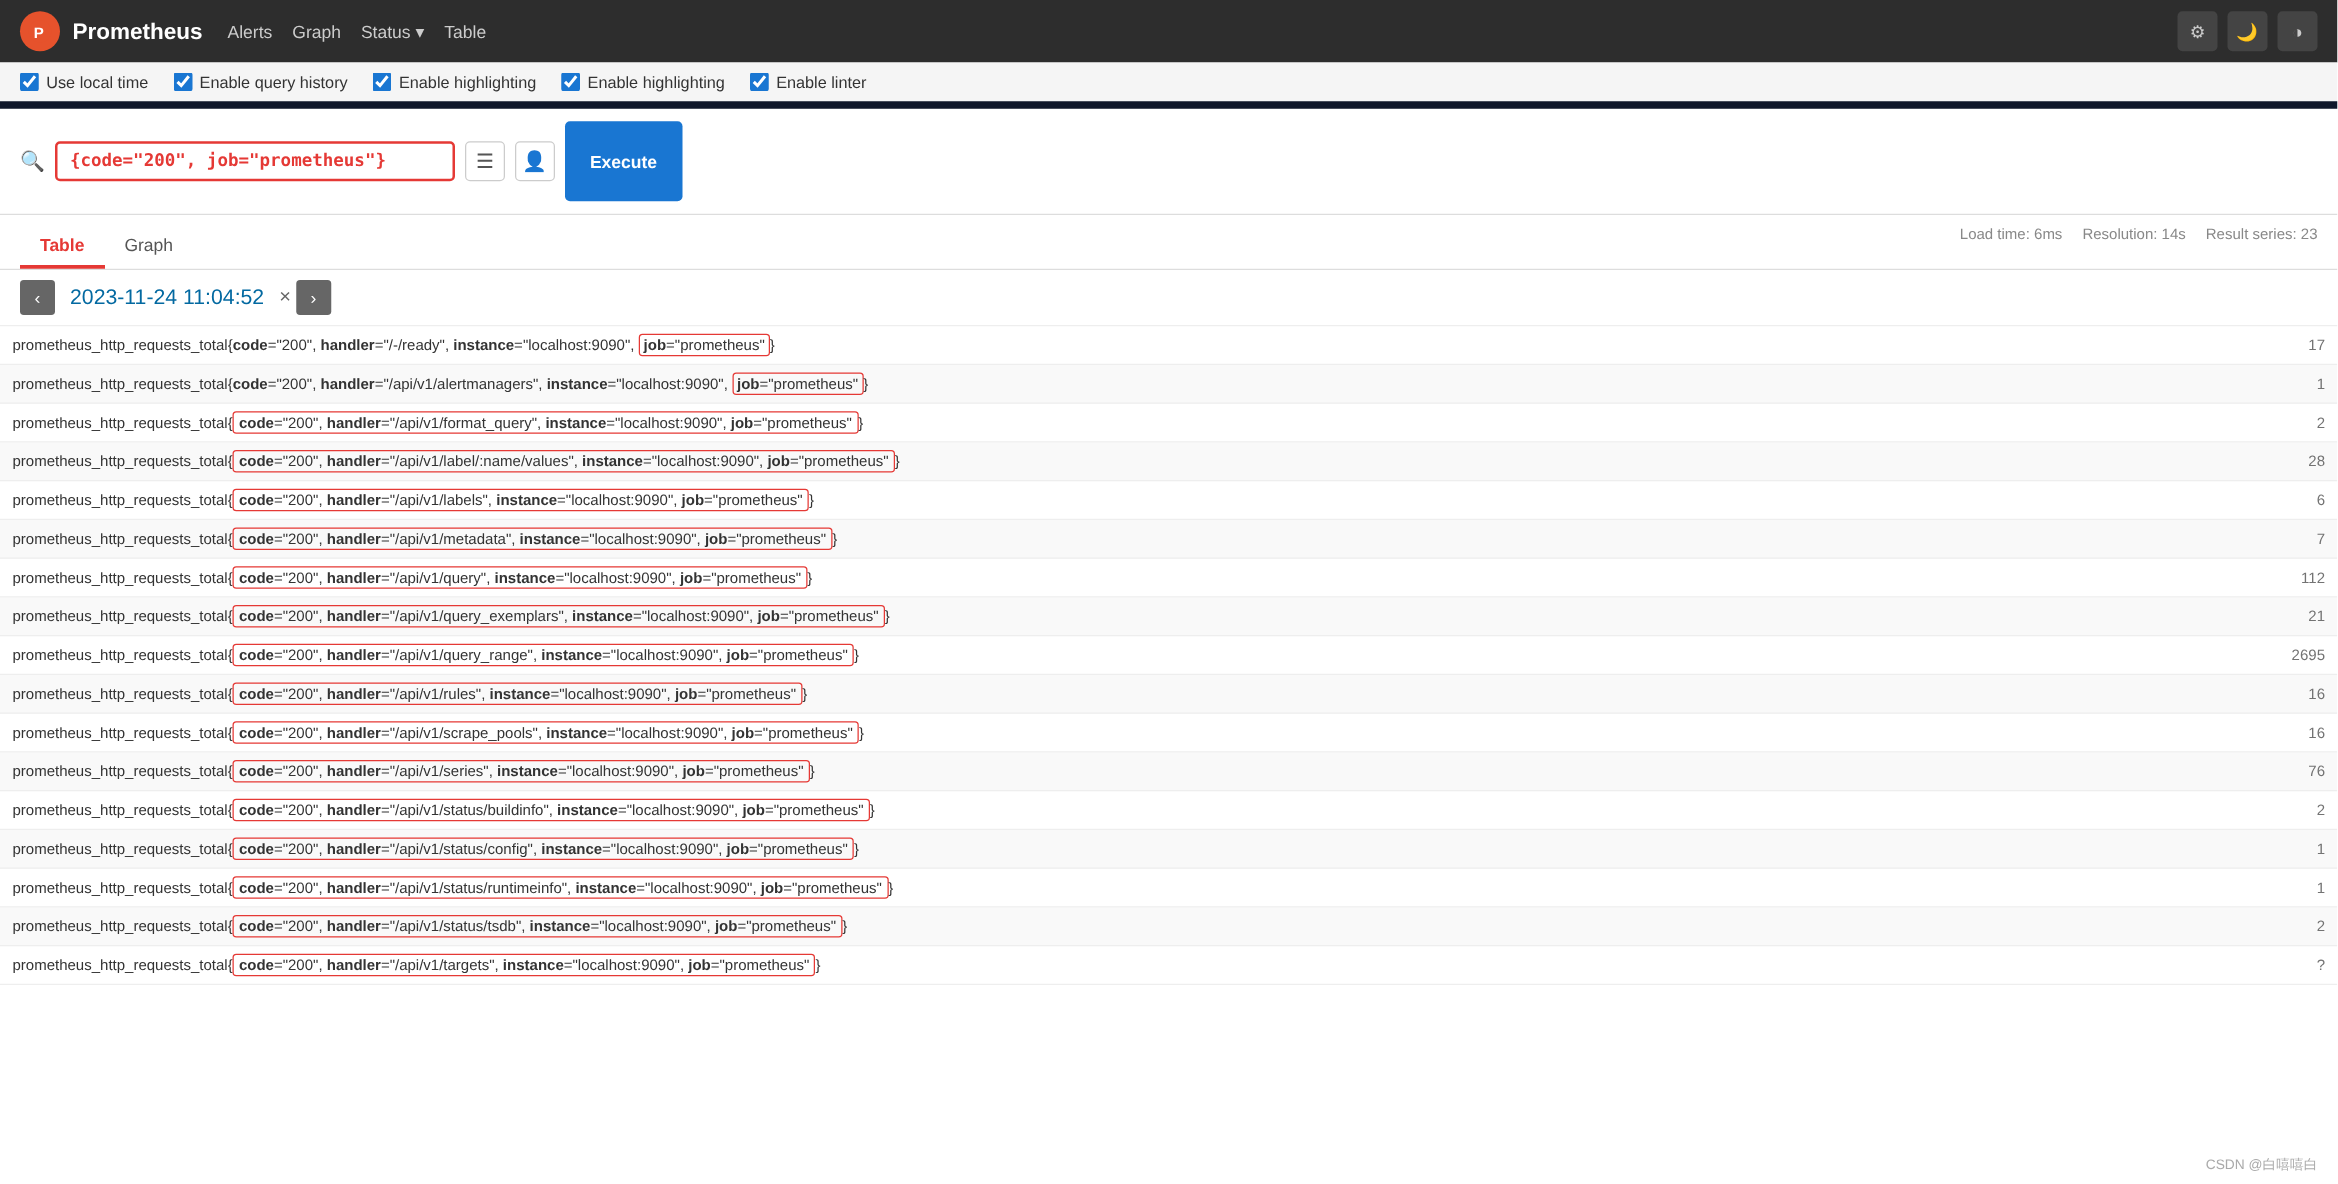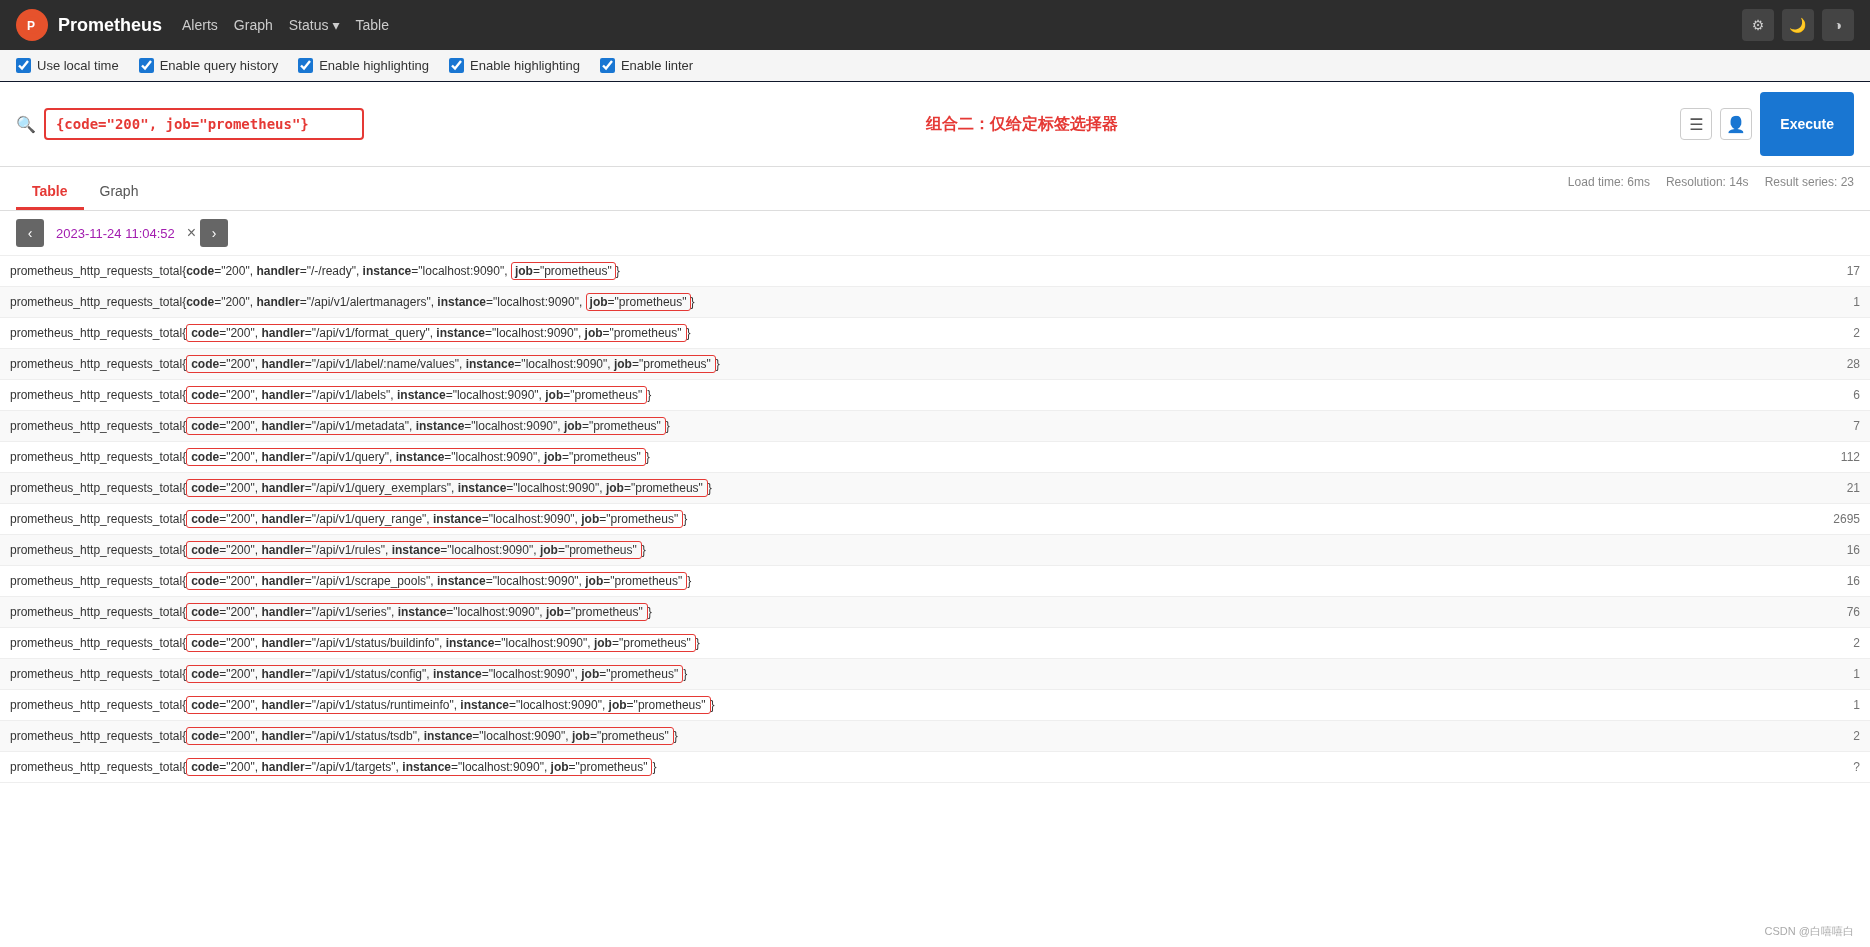--- a/index.html
+++ b/index.html
@@ -42,21 +42,21 @@
     .navbar-icon-btn {
       background: #444; border: none; color: #ccc;
       width: 32px; height: 32px; border-radius: 4px;
       cursor: pointer; font-size: 14px;
       display: flex; align-items: center; justify-content: center;
     }
 
     
     .toolbar {
       background: #f5f5f5;
-      border-bottom: 1px solid #0f172a;
+      border-bottom: 6px solid #0f172a;
       padding: 8px 16px;
       display: flex; gap: 20px; align-items: center; flex-wrap: wrap;
     }
     .toolbar-item {
       display: flex; align-items: center; gap: 6px; font-size: 13px;
     }
     .toolbar-item input[type=checkbox] {
       width: 15px; height: 15px; accent-color: #1976d2;
     }
 
@@ -119,21 +119,21 @@
       padding: 8px 16px;
       border-bottom: 1px solid #eee;
     }
     .time-nav-btn {
       background: #666; color: #fff; border: none;
       width: 28px; height: 28px; border-radius: 3px;
       cursor: pointer; font-size: 14px;
       display: flex; align-items: center; justify-content: center;
     }
     .time-display {
-      font-size: 13px; color: #a21caf;
+      font-size: 17px; color: #0369a1;
       padding: 4px 8px;
     }
     .time-close {
       background: none; border: none; color: #666; cursor: pointer; font-size: 16px;
     }
 
     
     .results-table {
       width: 100%;
       border-collapse: collapse;
@@ -223,21 +223,20 @@
     <input type="checkbox" checked="" style="">
     <span>Enable linter</span>
   </label>
 </div>
 
 <div class="search-bar">
   <span class="search-icon-wrap">🔍</span>
   <div class="query-input-wrapper">
     <span class="query-text-colored">{code="200", job="prometheus"}</span>
   </div>
-  <span class="query-annotation">组合二：仅给定标签选择器</span>
   <div class="search-right-icons">
     <button class="icon-btn-flat" title="Query history">☰</button>
     <button class="icon-btn-flat" title="Metric explorer">👤</button>
     <button class="execute-btn">Execute</button>
   </div>
 </div>
 
 <div class="tab-bar">
   <div class="tabs">
     <div class="tab active">Table</div>

